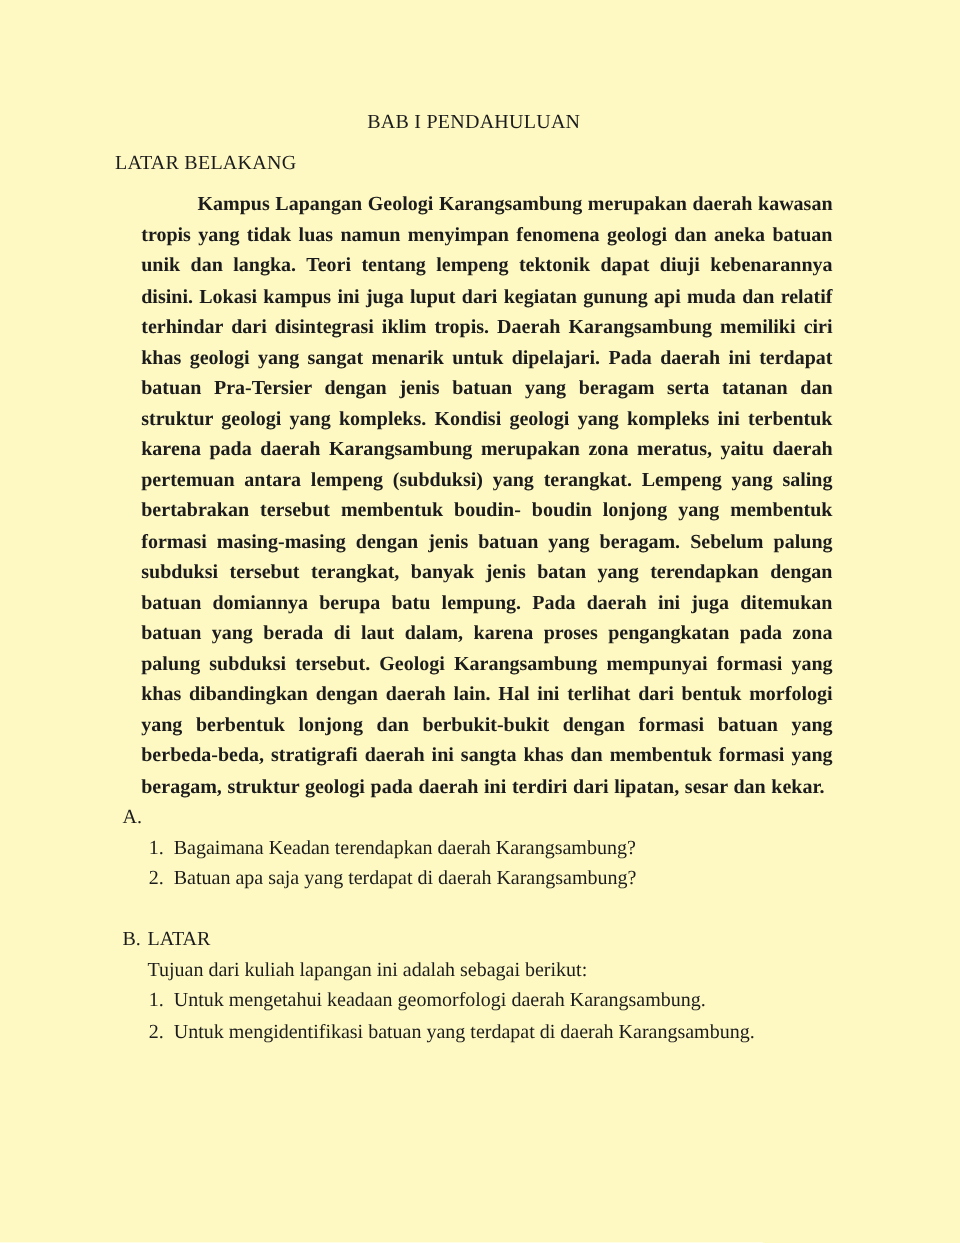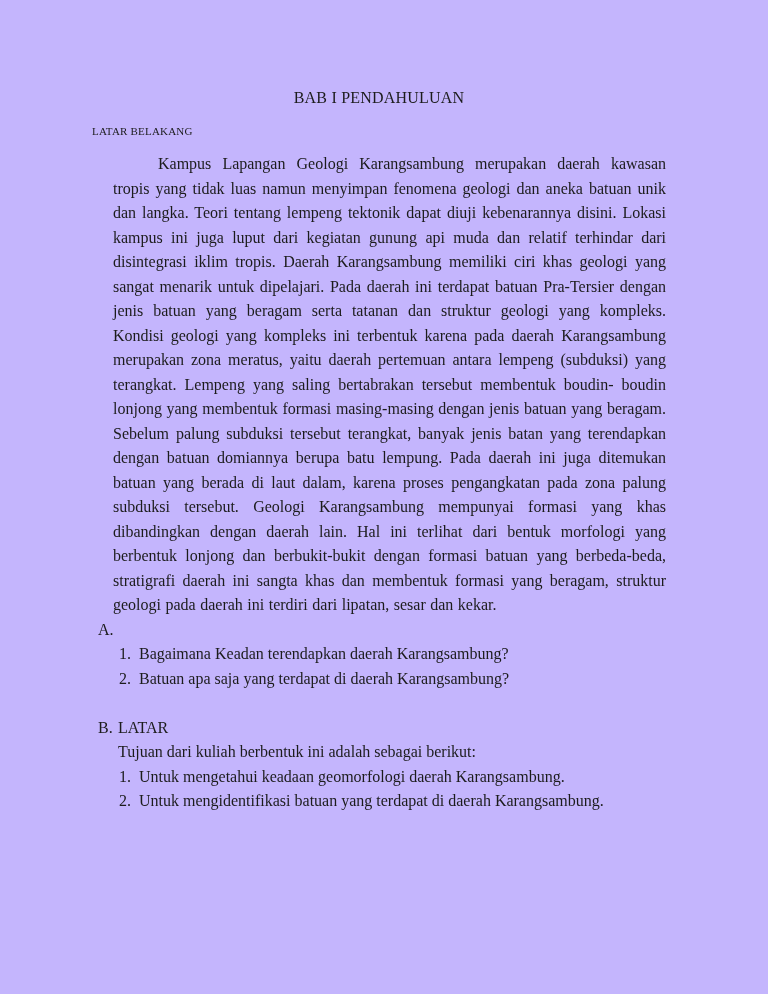--- a/index.html
+++ b/index.html
@@ -5,52 +5,53 @@
   html, body {
     margin: 0;
     padding: 0;
     background: #ffffff;
   }
   .page {
     position: relative;
     width: 768px;
     height: 994px;
     margin: 0 auto;
-    background: #c4b5fd;
+    background: #fef9c3;
     overflow: hidden;
     font-family: "Liberation Serif", "DejaVu Serif", serif;
     color: #1c1c1c;
   }
   .content {
     position: absolute;
     left: 92px;
     top: 86px;
     width: 574px;
     font-size: 16px;
     line-height: 24.5px;
   }
   .doc-title {
     font-size: 16px;
     font-weight: normal;
     text-align: center;
     margin: 0 0 8px 0;
     letter-spacing: 0.2px;
   }
   .doc-heading {
-    font-size: 11px;
+    font-size: 16px;
     font-weight: normal;
     margin: 0 0 9px 0;
     letter-spacing: 0.2px;
   }
   .doc-paragraph {
     margin: 0 0 0 21px;
     text-indent: 45px;
     text-align: justify;
     text-align-last: left;
     word-spacing: 0.5px;
+    font-weight: bold;
   }
   .doc-section {
     margin: 0;
   }
   .section-b {
     margin-top: 24.5px;
   }
   .section-heading-row {
     display: flex;
     margin-left: 6px;
@@ -98,21 +99,21 @@
         <span class="item-marker">2.</span>
         <span class="item-text">Batuan apa saja yang terdapat di daerah Karangsambung?</span>
       </div>
     </section>
 
     <section class="doc-section section-b">
       <div class="section-heading-row">
         <span class="section-marker">B.</span>
         <span class="section-heading-text">LATAR</span>
       </div>
-      <p class="section-intro">Tujuan dari kuliah berbentuk ini adalah sebagai berikut:</p>
+      <p class="section-intro">Tujuan dari kuliah lapangan ini adalah sebagai berikut:</p>
       <div class="list-item">
         <span class="item-marker">1.</span>
         <span class="item-text">Untuk mengetahui keadaan geomorfologi daerah Karangsambung.</span>
       </div>
       <div class="list-item">
         <span class="item-marker">2.</span>
         <span class="item-text">Untuk mengidentifikasi batuan yang terdapat di daerah Karangsambung.</span>
       </div>
     </section>
 

